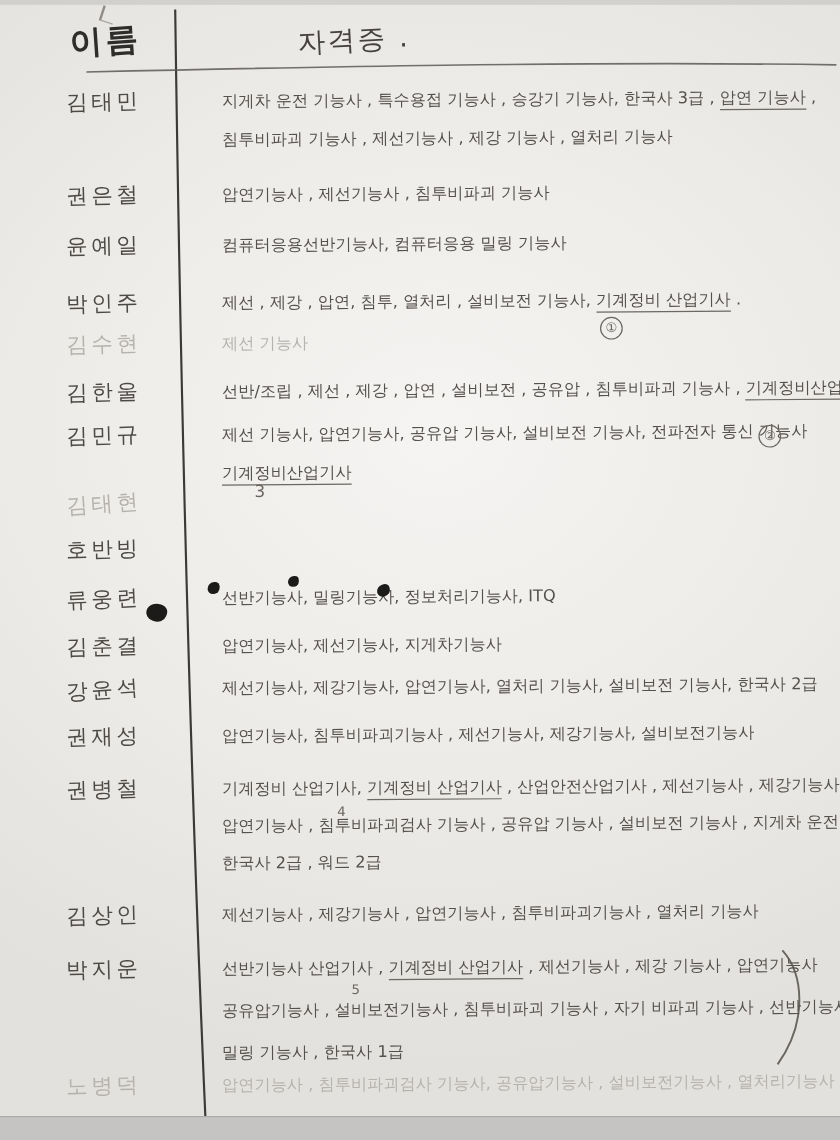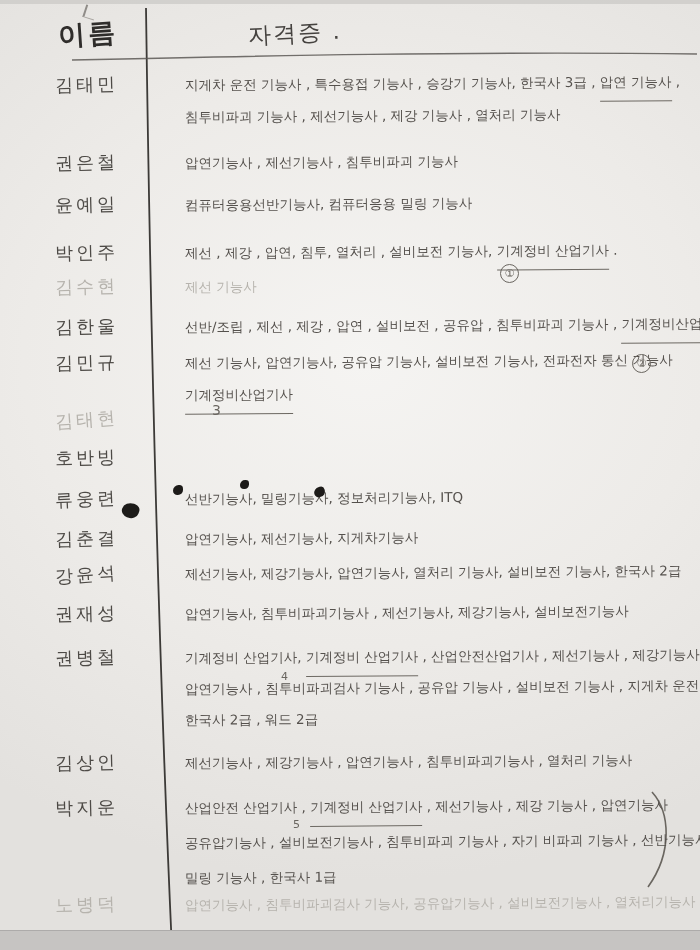--- a/index.html
+++ b/index.html
@@ -22,21 +22,21 @@
     transform:rotate(-4deg);letter-spacing:3px;}
   .h-cert{position:absolute;left:248px;top:8px;font-size:23px;color:#45423f;
     transform:rotate(-3deg);letter-spacing:2px;}
 
   .row{position:absolute;left:0;width:700px;}
   .row .name{position:absolute;left:55px;top:0;width:115px;font-size:18px;letter-spacing:3px;
     transform:rotate(-1.5deg);color:#4d4a46;}
   .row .certs{position:absolute;left:185px;top:2px;width:505px;font-size:13.5px;line-height:19px;}
   .row .line{margin-bottom:13px;transform:rotate(-0.4deg);white-space:nowrap;}
   .row.faint .name,.row.faint .certs{color:#b6b3ad;}
-  .seg.u{border-bottom:1.6px solid #6c6862;padding-bottom:11px;}
+  .seg.u{border-bottom:1.6px solid #6c6862;padding-bottom:1px;}
 
   .annot{position:absolute;font-size:13px;color:#6a6660;}
   .annot.circled{border:1.2px solid #6a6660;border-radius:50%;width:17px;height:17px;
     line-height:17px;text-align:center;font-size:11px;}
   .an-r3{left:500px;top:24px;}
   .an-r6a{left:632px;top:4px;}
   .an-r6b{left:212px;top:52px;font-size:14px;}
   .an-r13{left:281px;top:25px;font-size:11px;}
   .an-r15{left:293px;top:23px;font-size:11px;}
 
@@ -173,21 +173,21 @@
       </div>
       <div class="row row-14">
         <div class="name">김상인</div>
         <div class="certs">
           <div class="line"><span class="seg">제선기능사 ,  제강기능사 ,  압연기능사 ,  침투비파괴기능사 ,  열처리 기능사</span></div>
         </div>
       </div>
       <div class="row row-15">
         <div class="name">박지운</div>
         <div class="certs">
-          <div class="line"><span class="seg">산업안전 산업기사 ,  </span><span class="seg u">기계정비 산업기사</span><span class="seg"> ,  제선기능사 ,  제강 기능사 ,  압연기능사</span></div>
+          <div class="line"><span class="seg">선반기능사 산업기사 ,  </span><span class="seg u">기계정비 산업기사</span><span class="seg"> ,  제선기능사 ,  제강 기능사 ,  압연기능사</span></div>
           <div class="line"><span class="seg">공유압기능사 ,  설비보전기능사 ,  침투비파괴 기능사 ,  자기 비파괴 기능사 ,  선반기능사</span></div>
           <div class="line"><span class="seg">밀링 기능사 ,  한국사 1급</span></div>
         </div>
         <span class="annot an-r15">5</span>
       </div>
       <div class="row row-16 faint">
         <div class="name">노병덕</div>
         <div class="certs">
           <div class="line"><span class="seg">압연기능사 ,  침투비파괴검사 기능사, 공유압기능사 ,  설비보전기능사 ,  열처리기능사</span></div>
         </div>

